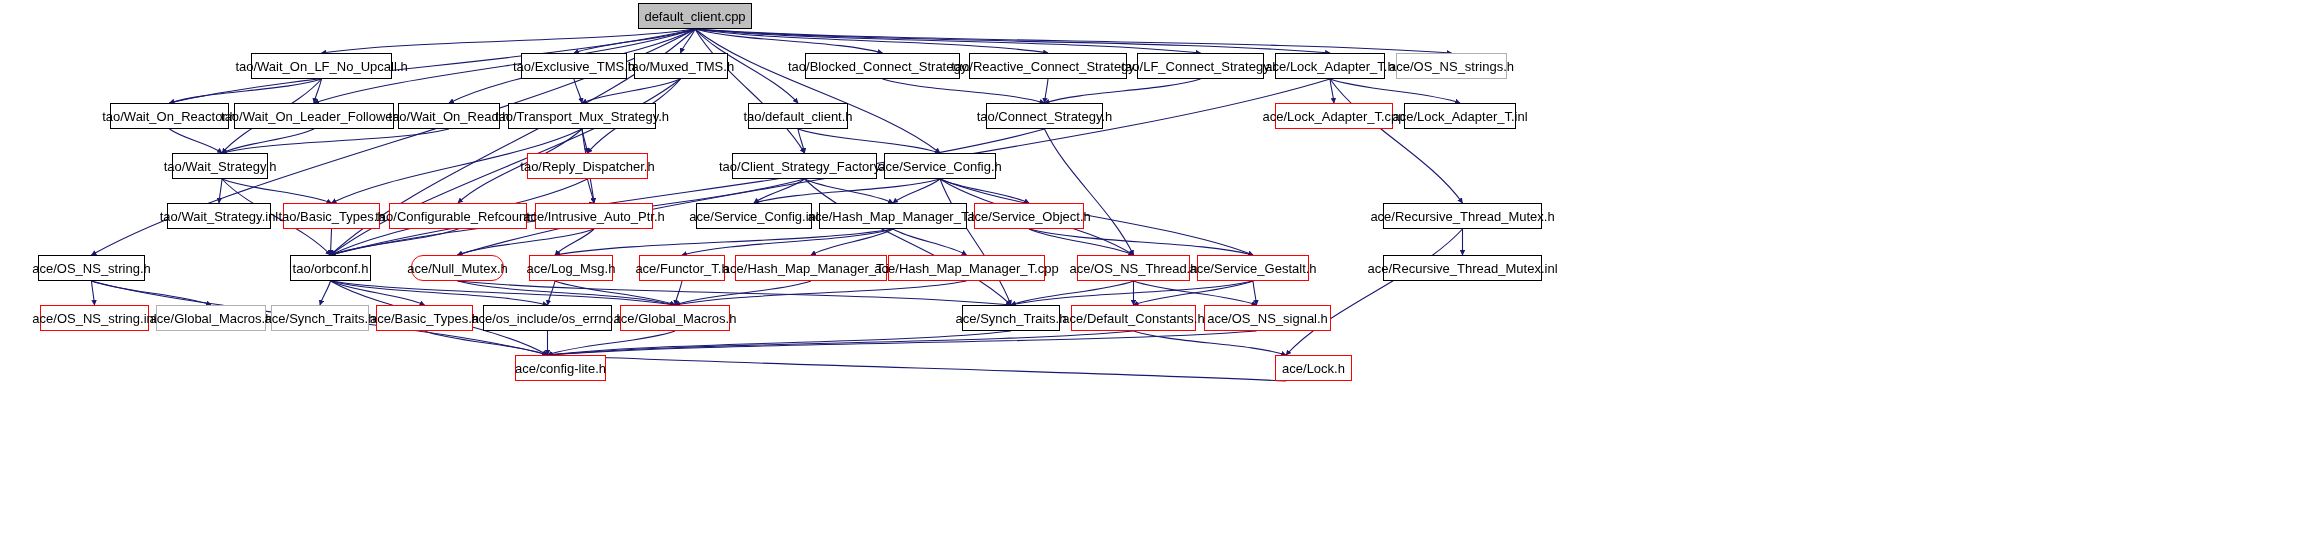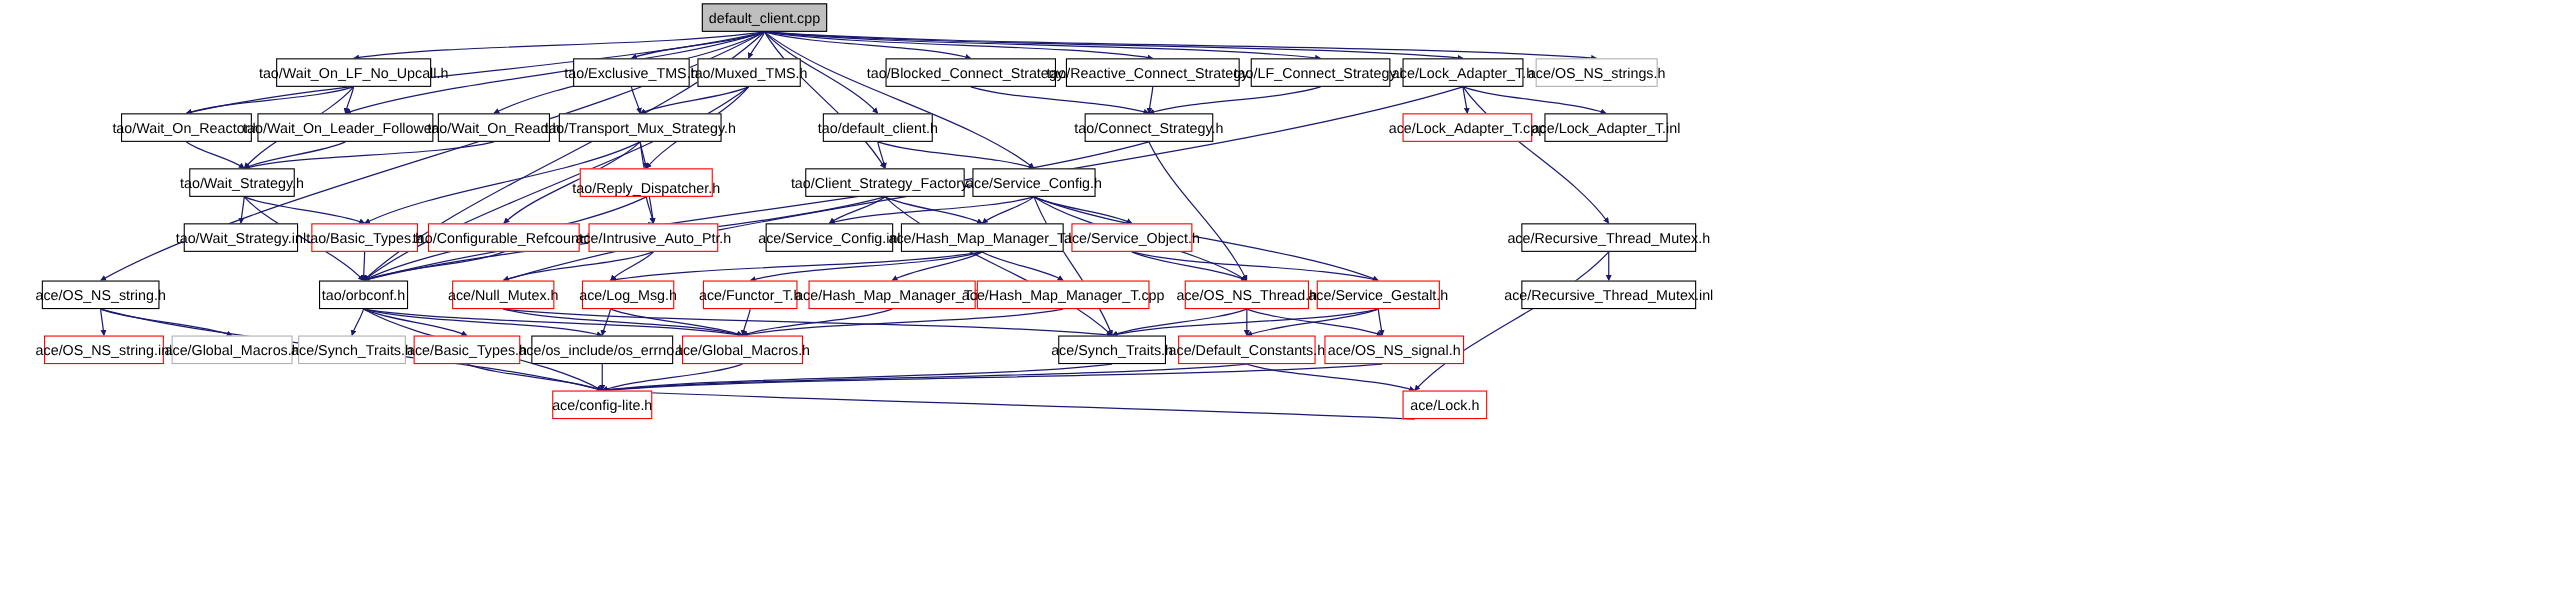--- a/index.html
+++ b/index.html
@@ -192,21 +192,21 @@
       </div>
       <div class="node red" style="left: 1275px; top: 103px; width: 118px;">
         <span class="lbl">ace/Lock_Adapter_T.cpp</span>
       </div>
       <div class="node" style="left: 1404px; top: 103px; width: 112px;">
         <span class="lbl">ace/Lock_Adapter_T.inl</span>
       </div>
       <div class="node" style="left: 172px; top: 153px; width: 96px;">
         <span class="lbl">tao/Wait_Strategy.h</span>
       </div>
-      <div class="node red" style="left: 527px; top: 153px; width: 121px; align-items: flex-end;">
+      <div class="node red" style="left: 527px; top: 153px; width: 121px;">
         <span class="lbl">tao/Reply_Dispatcher.h</span>
       </div>
       <div class="node" style="left: 732px; top: 153px; width: 145px;">
         <span class="lbl">tao/Client_Strategy_Factory.h</span>
       </div>
       <div class="node" style="left: 884px; top: 153px; width: 112px;">
         <span class="lbl">ace/Service_Config.h</span>
       </div>
       <div class="node" style="left: 167px; top: 203px; width: 104px;">
         <span class="lbl">tao/Wait_Strategy.inl</span>
@@ -231,21 +231,21 @@
       </div>
       <div class="node" style="left: 1383px; top: 203px; width: 159px;">
         <span class="lbl">ace/Recursive_Thread_Mutex.h</span>
       </div>
       <div class="node" style="left: 38px; top: 255px; width: 107px;">
         <span class="lbl">ace/OS_NS_string.h</span>
       </div>
       <div class="node" style="left: 290px; top: 255px; width: 81px; text-align: center;">
         <span class="lbl">tao/orbconf.h</span>
       </div>
-      <div class="node red" style="left: 411px; top: 255px; width: 93px;">
+      <div class="node red" style="left: 411px; top: 255px; width: 93px; border-radius: 12px;">
         <span class="lbl">ace/Null_Mutex.h</span>
       </div>
       <div class="node red" style="left: 513px; top: 255px; width: 84px; margin-left: 16px;">
         <span class="lbl">ace/Log_Msg.h</span>
       </div>
       <div class="node red" style="left: 639px; top: 255px; width: 86px;">
         <span class="lbl">ace/Functor_T.h</span>
       </div>
       <div class="node red" style="left: 735px; top: 255px; width: 152px;">
         <span class="lbl">ace/Hash_Map_Manager_T.inl</span>
@@ -282,20 +282,20 @@
       </div>
       <div class="node" style="left: 962px; top: 305px; width: 98px;">
         <span class="lbl">ace/Synch_Traits.h</span>
       </div>
       <div class="node red" style="left: 1071px; top: 305px; width: 125px;">
         <span class="lbl">ace/Default_Constants.h</span>
       </div>
       <div class="node red" style="left: 1204px; top: 305px; width: 127px;">
         <span class="lbl">ace/OS_NS_signal.h</span>
       </div>
-      <div class="node red" style="left: 502px; top: 355px; width: 91px;">
+      <div class="node red" style="left: 515px; top: 355px; width: 91px;">
         <span class="lbl">ace/config-lite.h</span>
       </div>
       <div class="node red" style="left: 1275px; top: 355px; width: 77px;">
         <span class="lbl">ace/Lock.h</span>
       </div>
     </div>
 </div>
 
 </body></html>

